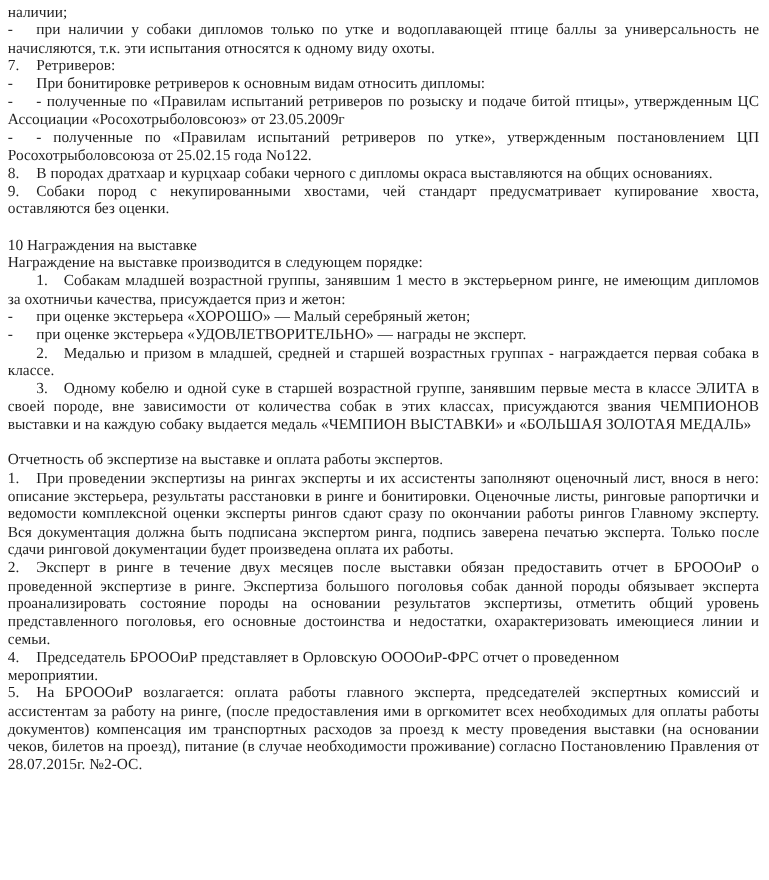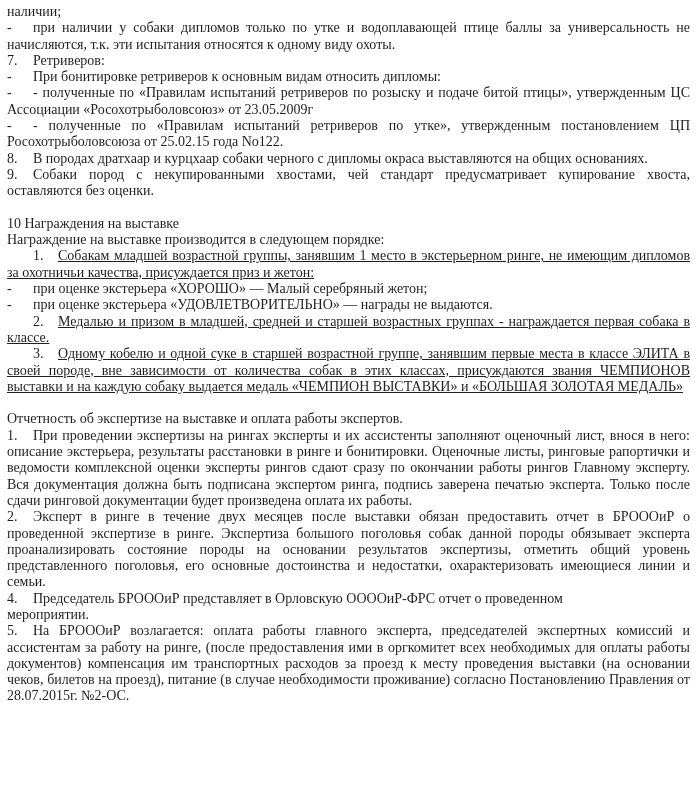--- a/index.html
+++ b/index.html
@@ -10,21 +10,21 @@
     font-size: 14px;
     line-height: 16.3px;
     color: #1f1f1f;
     overflow: hidden;
   }
   .doc { padding: 4px 9px 0 7px; }
   p { margin: 0; text-align: justify; }
   p.center { text-align: left; }
   p.left { text-align: left; font-family: Liberation Serif, serif; }
   p.spacer { height: 16.3px; }
-  p.ind { text-indent: 26px; text-decoration: underline; }
+  p.ind { text-indent: 26px; }
   p.ind2 { text-indent: 38px; }
   .mk { display: inline-block; width: 26px; text-indent: 0; }
   .mk2 { display: inline-block; width: 25px; text-indent: 0; }
 </style>
 </head>
 <body>
 
 <div class="doc">
 
   <p><span>наличии;</span></p>
@@ -47,21 +47,21 @@
 
   <p class="center"><span>10 Награждения на выставке</span></p>
 
   <p class="center"><span>Награждение на выставке производится в следующем порядке:</span></p>
 
   <p class="ind"><span class="mk2">1.</span><span>Собакам младшей возрастной группы, занявшим 1 место в экстерьерном ринге, не имеющим дипломов за охотничьи качества, присуждается приз и жетон:</span></p>
 
 
   <p><span class="mk">-</span><span>при оценке экстерьера «ХОРОШО» — Малый серебряный жетон;</span></p>
 
-  <p><span class="mk">-</span><span>при оценке экстерьера «УДОВЛЕТВОРИТЕЛЬНО» — награды не выдаются.</span></p>
+  <p><span class="mk">-</span><span>при оценке экстерьера «УДОВЛЕТВОРИТЕЛЬНО» — награды не эксперт.</span></p>
 
   <p class="ind"><span class="mk2">2.</span><span>Медалью и призом в младшей, средней и старшей возрастных группах - награждается первая собака в классе.</span></p>
 
   <p class="ind"><span class="mk2">3.</span><span>Одному кобелю и одной суке в старшей возрастной группе, занявшим первые места в классе ЭЛИТА в своей породе, вне зависимости от количества собак в этих классах, присуждаются звания ЧЕМПИОНОВ выставки и на каждую собаку выдается медаль «ЧЕМПИОН ВЫСТАВКИ» и «БОЛЬШАЯ ЗОЛОТАЯ МЕДАЛЬ»</span></p>
 
 
   <p class="spacer"></p>
 
   <p class="center"><span>Отчетность об экспертизе на выставке и оплата работы экспертов.</span></p>
 

